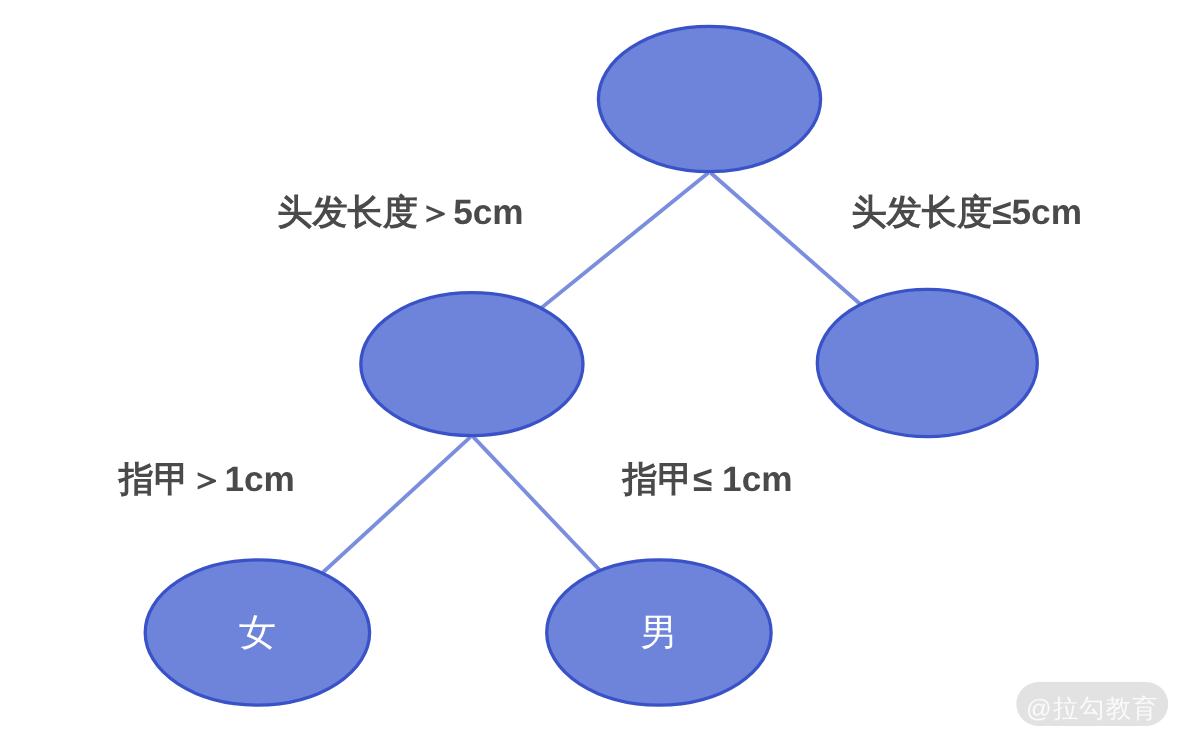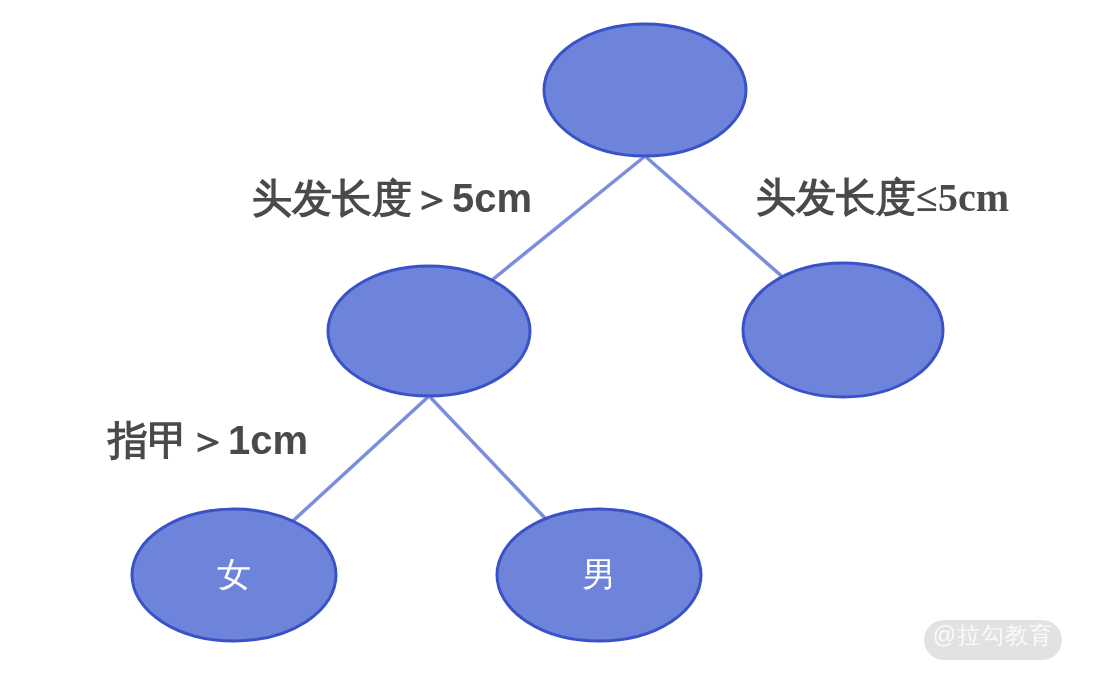--- a/index.html
+++ b/index.html
@@ -15,21 +15,21 @@
     background: #ffffff;
     overflow: hidden;
   }
   .canvas svg {
     position: absolute;
     left: 0;
     top: 0;
   }
   .edge-label {
     position: absolute;
-    font-size: 40px;
+    font-size: 32px;
     font-weight: 700;
     color: #4a4a4a;
     white-space: nowrap;
     line-height: 1.1;
   }
   .node-text {
     position: absolute;
     display: flex;
     align-items: center;
     justify-content: center;
@@ -45,21 +45,21 @@
     left: 924px;
     top: 620px;
     width: 138px;
     height: 40px;
     border-radius: 20px;
     background: #e2e2e2;
     color: #fafafa;
     font-size: 23px;
     letter-spacing: 1px;
     display: flex;
-    align-items: flex-start;
+    align-items: flex-end;
     justify-content: center;
     white-space: nowrap;
   }
 </style>
 </head>
 <body>
 
 <div class="canvas">
 
   <svg width="1094" height="678" viewBox="0 0 1094 678">
@@ -71,24 +71,25 @@
 
     <ellipse cx="645" cy="90" rx="101" ry="66" fill="#6e83da" stroke="#3a52c7" stroke-width="3"></ellipse>
     <ellipse cx="429" cy="331" rx="101" ry="65" fill="#6e83da" stroke="#3a52c7" stroke-width="3"></ellipse>
     <ellipse cx="843" cy="330" rx="100" ry="67" fill="#6e83da" stroke="#3a52c7" stroke-width="3"></ellipse>
     <ellipse cx="234" cy="575" rx="102" ry="66" fill="#6e83da" stroke="#3a52c7" stroke-width="3"></ellipse>
     <ellipse cx="599" cy="575" rx="102" ry="66" fill="#6e83da" stroke="#3a52c7" stroke-width="3"></ellipse>
   </svg>
 
   <div class="edge-label" style="left:252px; top:176px;">头发长度＞5cm</div>
 
-  <div class="edge-label" style="left:756px; top:176px;font-family:Liberation Serif, serif;">头发长度≤5cm</div>
+  <div class="edge-label" style="left:774px; top:176px;">头发长度≤5cm</div>
 
   <div class="edge-label" style="left:108px; top:418px;">指甲＞1cm</div>
 
+  <div class="edge-label" style="left:566px; top:418px;">指甲≤ 1cm</div>
 
   <div class="node-text female">女</div>
 
   <div class="node-text male">男</div>
 
   <div class="watermark">
     <span>@拉勾教育</span>
   </div>
 
 </div>

